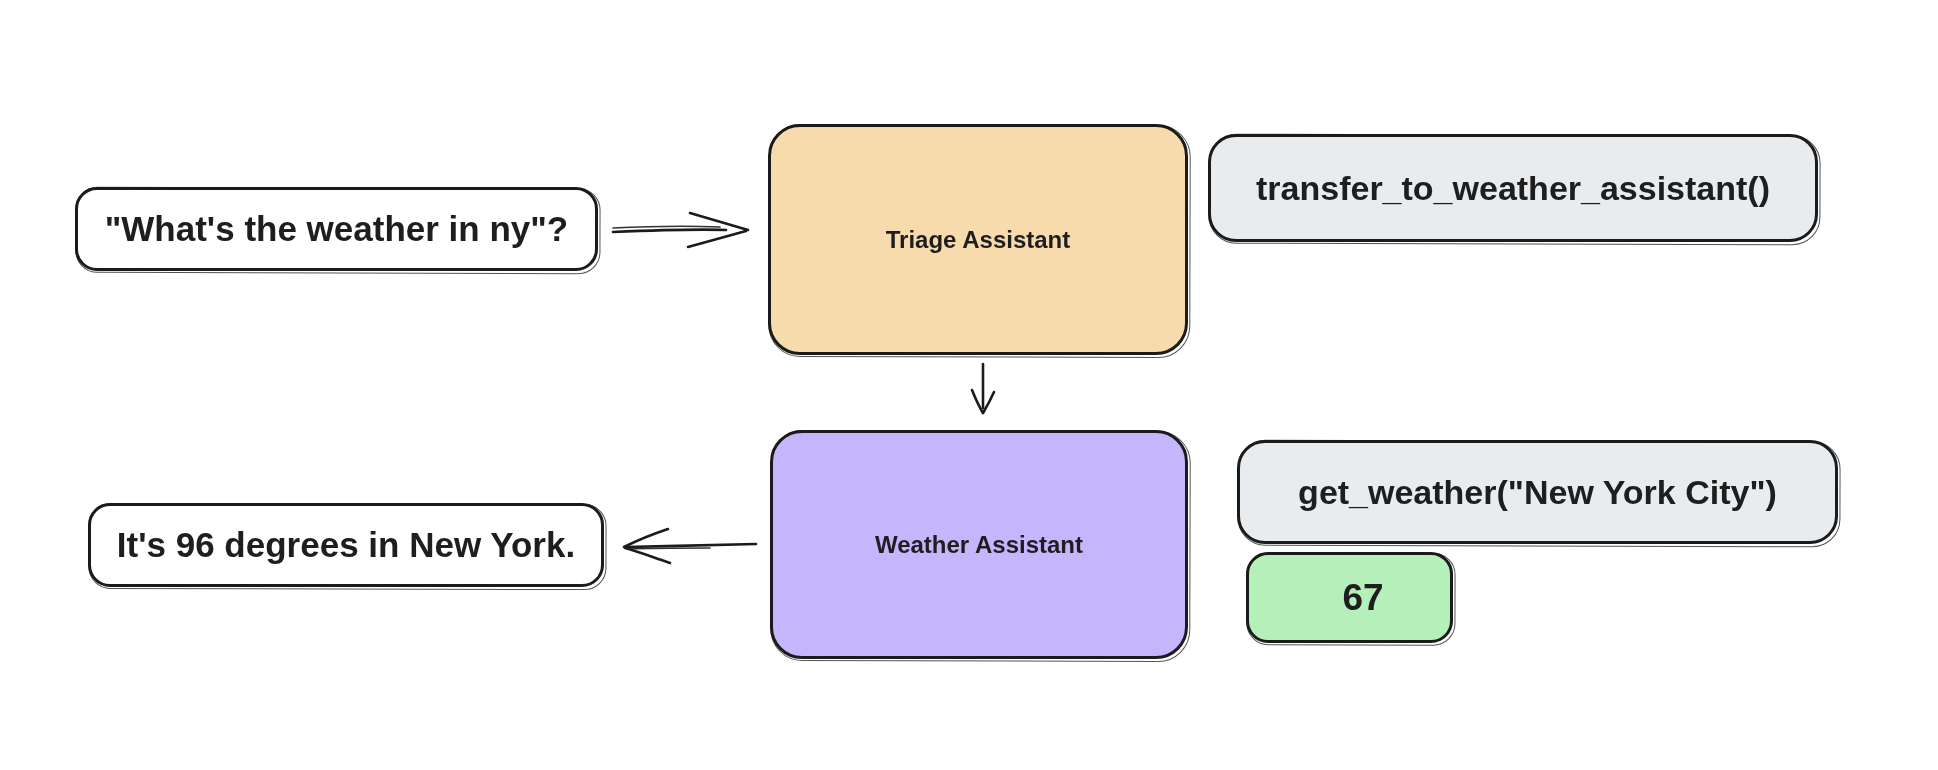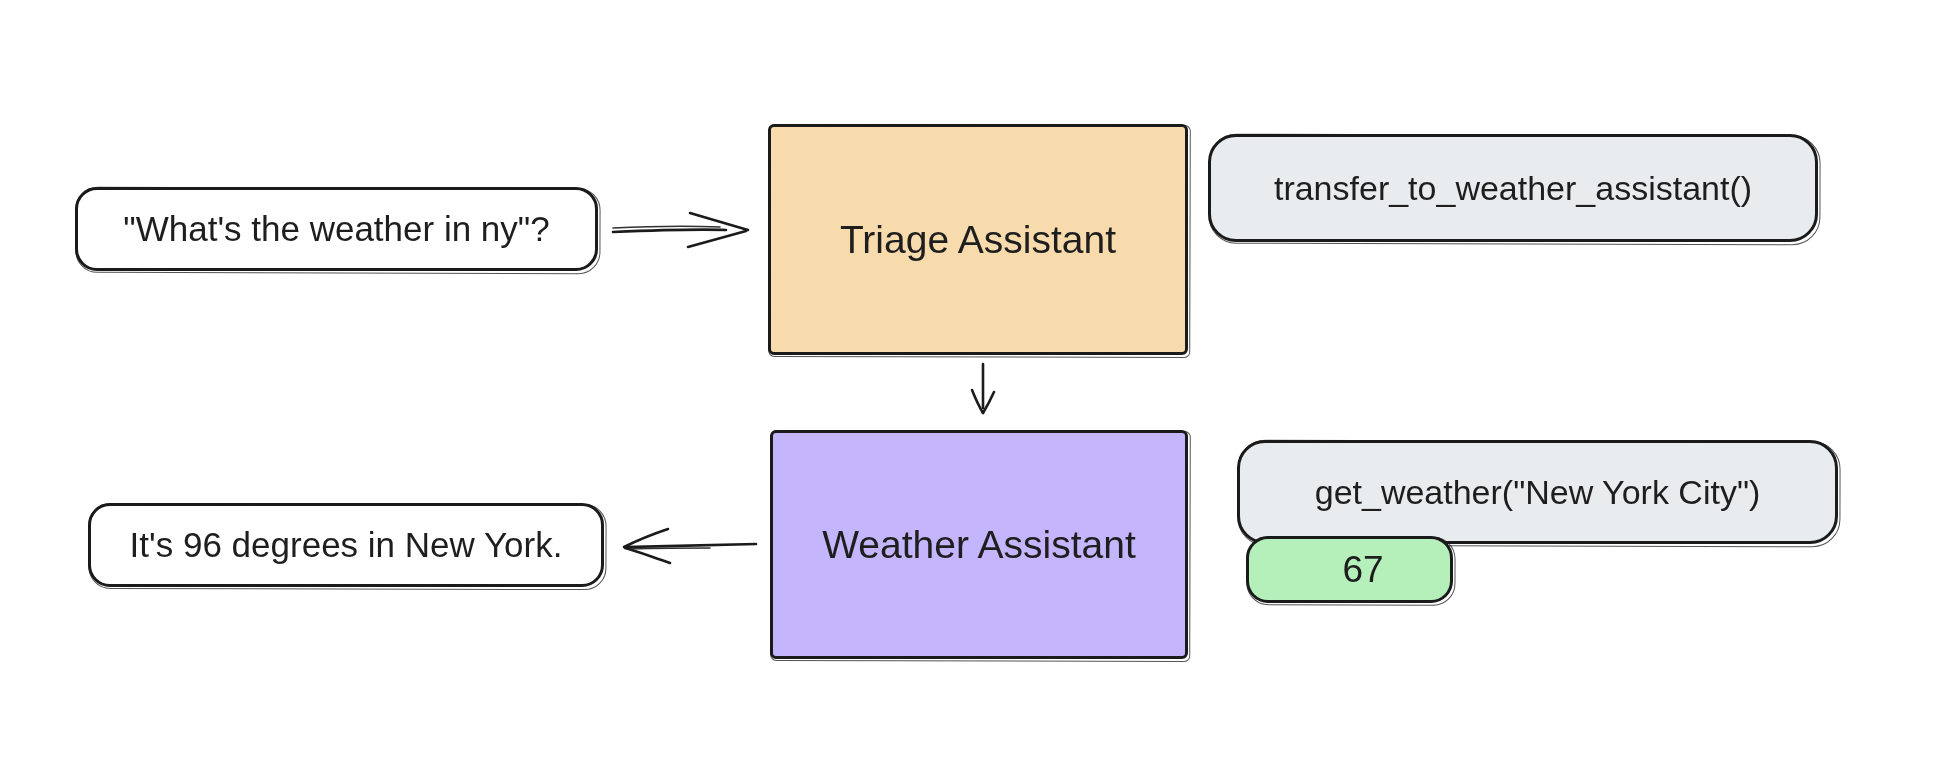--- a/index.html
+++ b/index.html
@@ -19,42 +19,43 @@
   .node {
     position: absolute;
     display: flex;
     align-items: center;
     justify-content: center;
     text-align: center;
     border: 3px solid #1b1b1b;
     box-sizing: border-box;
     background: #ffffff;
     white-space: nowrap;
+    font-weight: bold;
   }
   
   .node::after {
     content: "";
     position: absolute;
     inset: -4px;
     border: 1.6px solid rgba(27,27,27,0.75);
     border-radius: inherit;
     transform: translate(1.5px, 1.5px) rotate(0.15deg);
     pointer-events: none;
   }
   .bubble   { border-radius: 22px; font-size: 35px; }
-  .agent    { border-radius: 6px; font-size: 39px; }
+  .agent    { border-radius: 32px; font-size: 24px; }
   .tool     { border-radius: 28px; font-size: 34px; }
   .result   { border-radius: 22px; font-size: 37px; }
 
   #user-query     { left: 75px;   top: 187px; width: 523px; height: 84px; }
   #triage-agent   { left: 768px;  top: 124px; width: 420px; height: 231px; }
   #transfer-tool  { left: 1208px; top: 134px; width: 610px; height: 108px; }
   #weather-agent  { left: 770px;  top: 430px; width: 418px; height: 229px; }
   #weather-tool   { left: 1237px; top: 440px; width: 601px; height: 104px; }
-  #tool-result    { left: 1246px; top: 536px; width: 207px; height: 67px; padding-left: 27px; }
+  #tool-result    { left: 1246px; top: 552px; width: 207px; height: 91px; padding-left: 27px; }
   #final-response { left: 88px;   top: 503px; width: 516px; height: 84px; }
 
   .arrow {
     position: absolute;
     overflow: visible;
     pointer-events: none;
   }
   .arrow path {
     fill: none;
     stroke: #1b1b1b;

